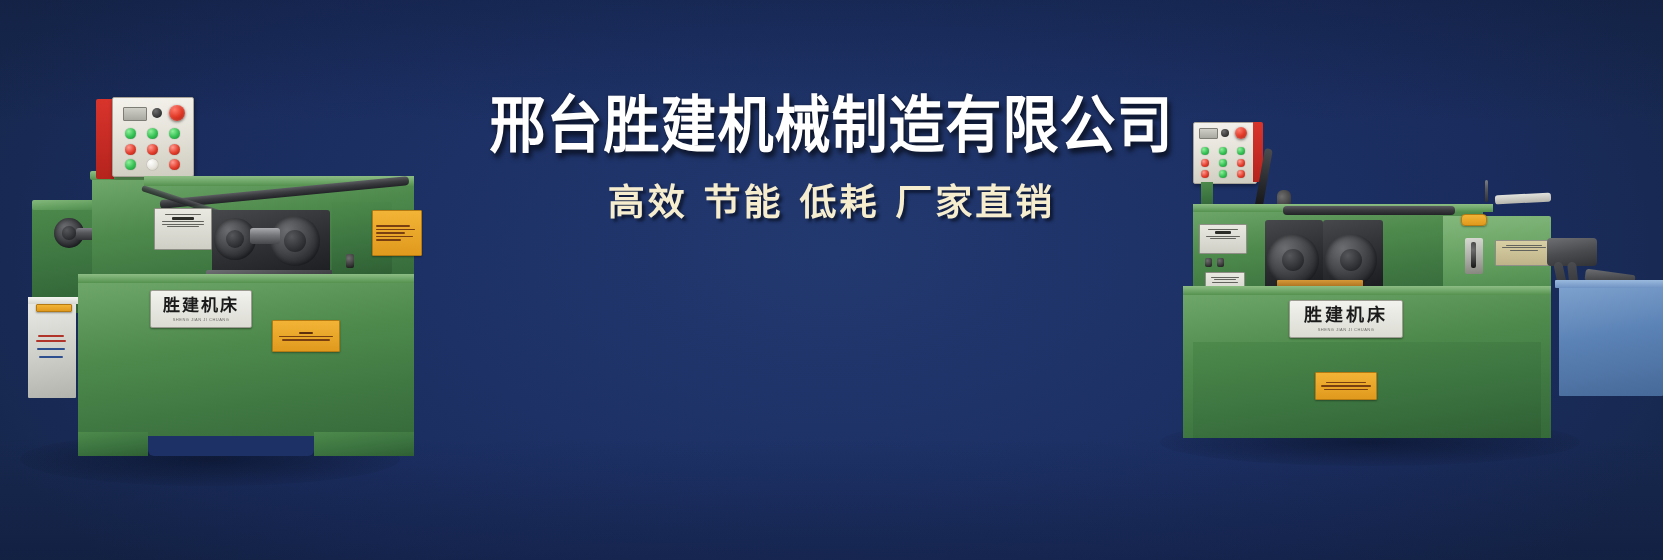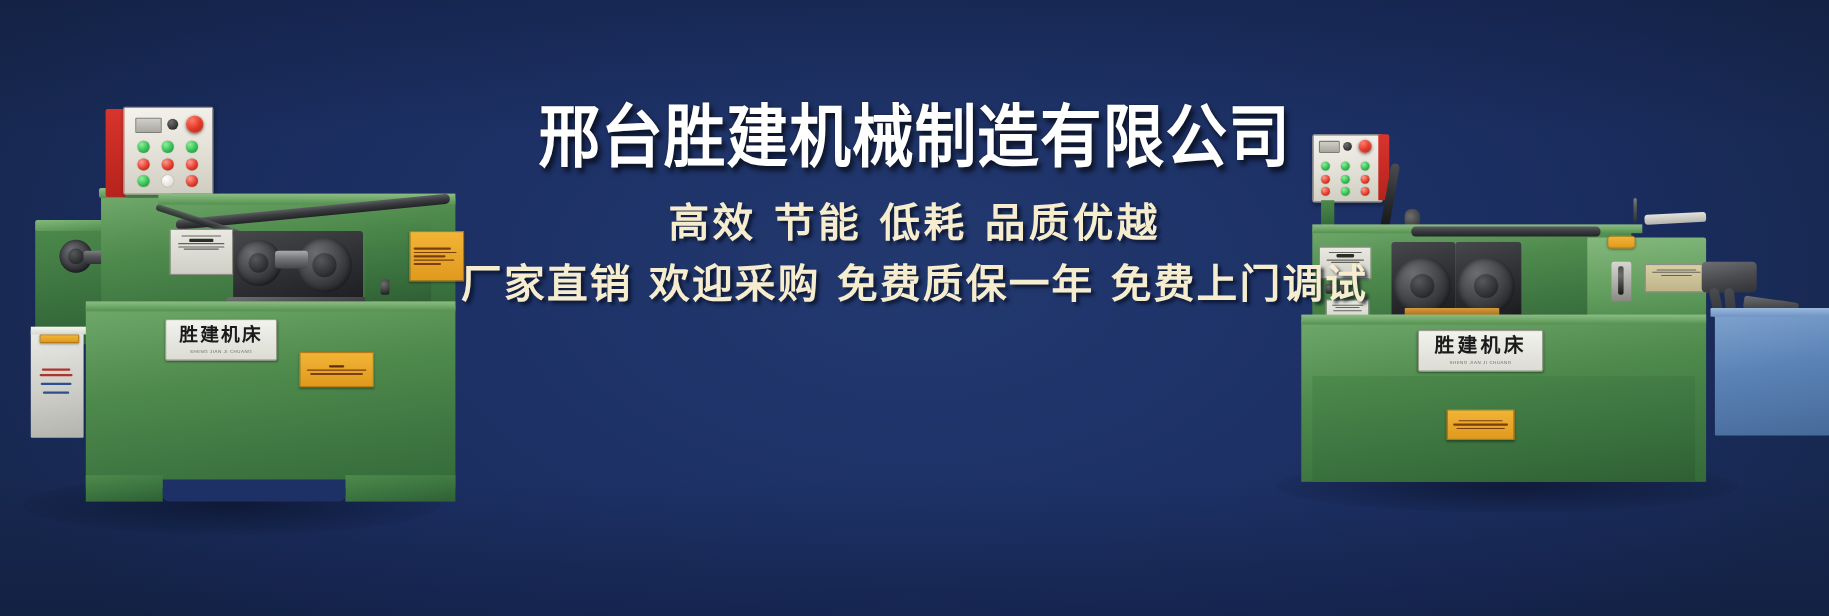--- a/index.html
+++ b/index.html
@@ -339,17 +339,16 @@
 
     <div class="warnlabel" style="left:160px;top:252px;width:56px;height:22px;padding:2px;">
       <i style="width:70%;"></i>
         <i style="width:88%;"></i>
         <i style="width:80%;"></i>
     </div>
   </div>
 
   <div class="center-text">
     <div class="company-name">邢台胜建机械制造有限公司</div>
-    <div class="sub-line sub-line-1">高效 节能 低耗 品质优越</div>
-    <div class="sub-line sub-line-2">厂家直销 欢迎采购 免费质保一年 免费上门调试</div>
+    <div class="sub-line sub-line-1">高效 节能 低耗 厂家直销</div>
   </div>
 
 </div>
 
 </body></html>

